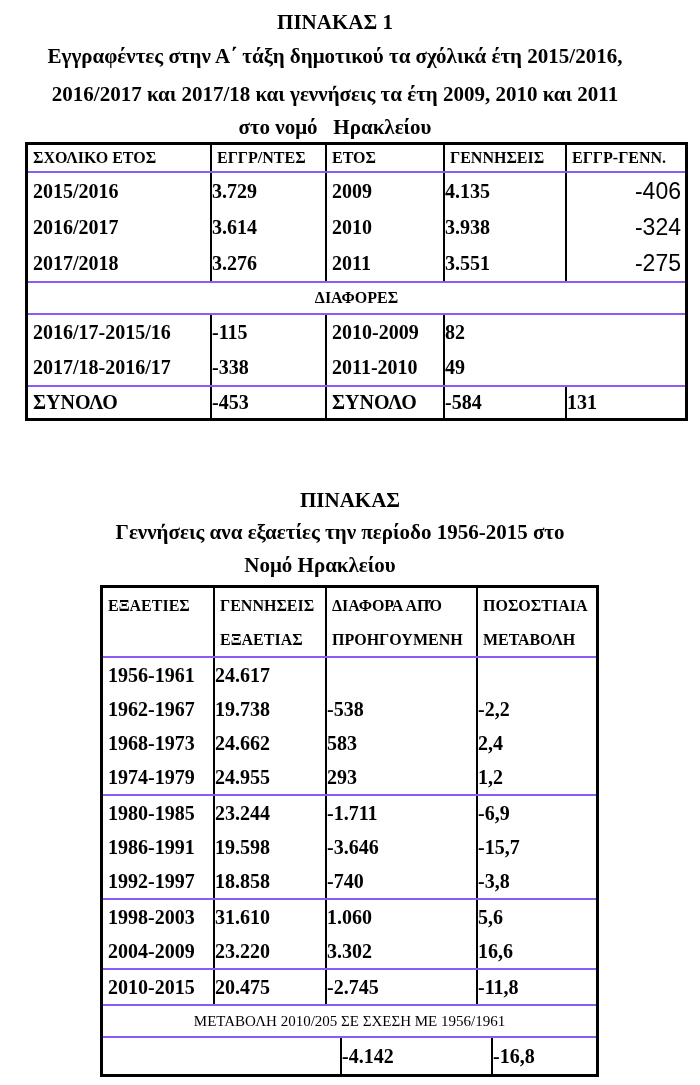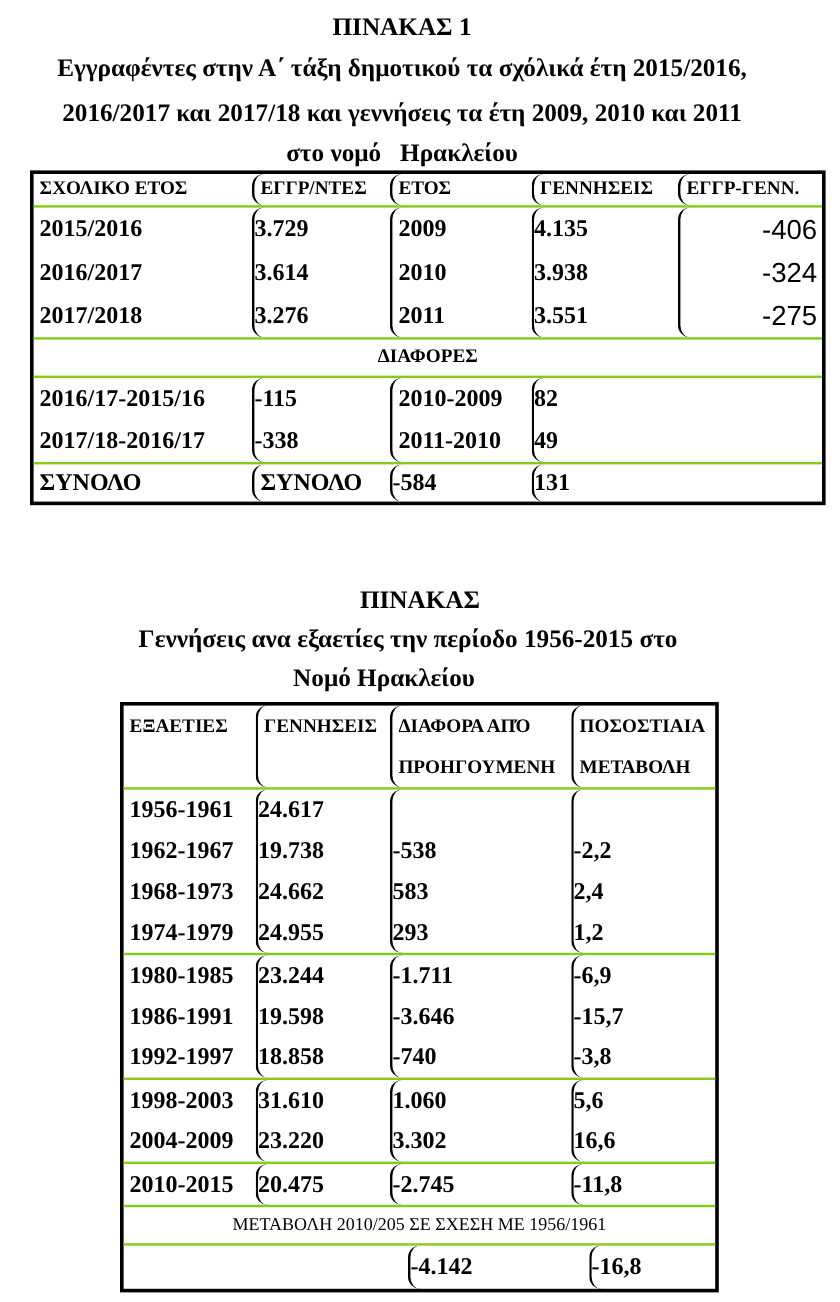--- a/index.html
+++ b/index.html
@@ -8,22 +8,22 @@
     font-family:"Liberation Serif", serif; position:relative; overflow:hidden;
   }
   .titleblock { position:absolute; left:0; width:670px; text-align:center; font-weight:bold; }
   .t-main  { font-size:21px; }
   .t-sub   { font-size:21px; }
   .pre     { white-space:pre; }
 
   
   .tframe { position:absolute; border:3px solid #000; box-sizing:border-box; background:#fff; }
   .sec { display:grid; box-sizing:border-box; }
-  .sec + .sec { border-top:2px solid #84cc16; }
-  .col { box-sizing:border-box; overflow:hidden;border-radius:10px; }
+  .sec + .sec { border-top:2px solid #8b5cf6; }
+  .col { box-sizing:border-box; overflow:hidden; }
   .col + .col { border-left:2px solid #000; }
 
   
   #table1 { left:25px; top:142px; width:663px; }
   .g5 { grid-template-columns:182px 115px 118px 122px 1fr; }
   .hdr1 .col { font-weight:bold; font-size:16px; line-height:26px; height:26px; padding-left:5px; }
   .ln { height:36px; line-height:36px; font-weight:bold; font-size:20px; }
   .lnC { height:35px; line-height:35px; font-weight:bold; font-size:20px; }
   .lab { padding-left:5px; text-align:left; }
   .num { padding-right:8px; text-align:left; }
@@ -105,40 +105,42 @@
       <div class="lnC lab">2011-2010</div>
     </div>
     <div class="col">
       <div class="lnC num">82</div>
       <div class="lnC num">49</div>
     </div>
   </div>
 
   <div class="sec g5 tot1">
     <div class="col lab">ΣΥΝΟΛΟ</div>
+    <div class="col num">-453</div>
     <div class="col lab">ΣΥΝΟΛΟ</div>
     <div class="col num">-584</div>
     <div class="col num">131</div>
   </div>
 
 </div>
 
 <div class="titleblock t-main" style="top:488px; width:700px;">ΠΙΝΑΚΑΣ</div>
 <div class="titleblock t-sub" style="top:520px; width:680px;">Γεννήσεις ανα εξαετίες την περίοδο 1956-2015 στο</div>
 <div class="titleblock t-sub" style="top:553px; width:640px;">Νομό Ηρακλείου</div>
 
 <div id="table2" class="tframe">
 
   <div class="sec g4 hdr2">
     <div class="col">
       <div class="hln">ΕΞΑΕΤΙΕΣ</div>
       <div class="hln"></div>
     </div>
     <div class="col">
       <div class="hln">ΓΕΝΝΗΣΕΙΣ</div>
+      <div class="hln">ΕΞΑΕΤΙΑΣ</div>
     </div>
     <div class="col">
       <div class="hln">ΔΙΑΦΟΡΑ ΑΠΌ</div>
       <div class="hln">ΠΡΟΗΓΟΥΜΕΝΗ</div>
     </div>
     <div class="col">
       <div class="hln">ΠΟΣΟΣΤΙΑΙΑ</div>
       <div class="hln">ΜΕΤΑΒΟΛΗ</div>
     </div>
   </div>

